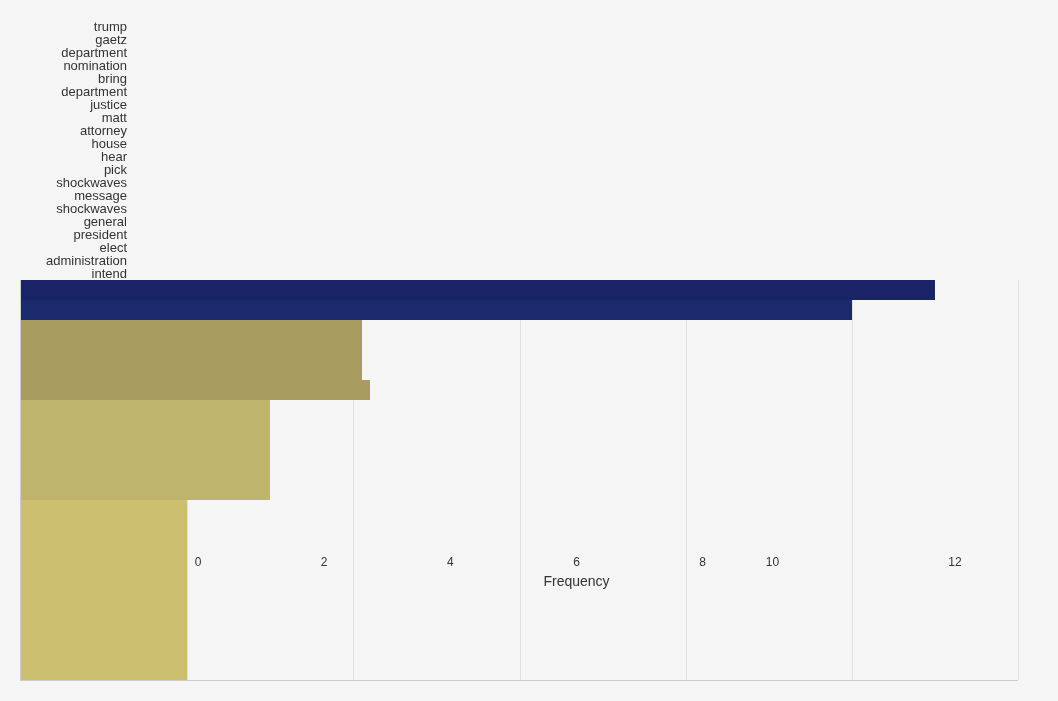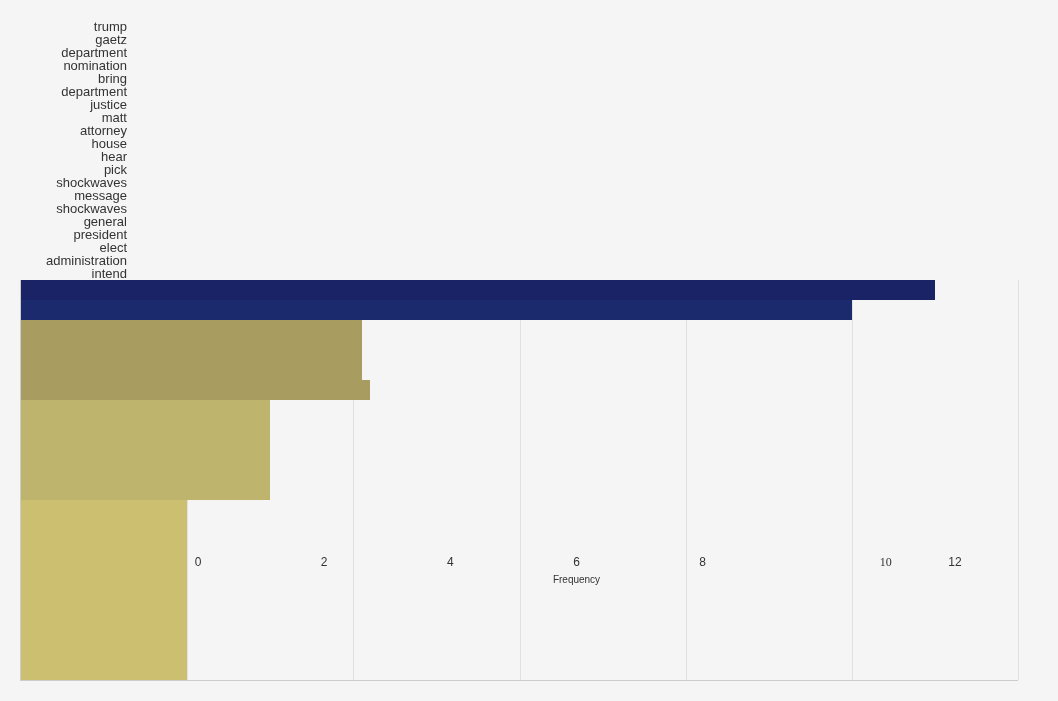--- a/index.html
+++ b/index.html
@@ -186,18 +186,18 @@
     </div>
   </div>
 
   <div style="margin-left:115px; position:relative; height:50px;">
     <div style="display:flex; justify-content:space-between; padding-top:4px;" id="x-ticks">
         <div class="x-tick" style="width: 16.6667%; text-align: center;">0</div>
         <div class="x-tick" style="width: 16.6667%; text-align: center;">2</div>
         <div class="x-tick" style="width: 16.6667%; text-align: center;">4</div>
         <div class="x-tick" style="width: 16.6667%; text-align: center;">6</div>
         <div class="x-tick" style="width: 16.6667%; text-align: center;">8</div>
-        <div class="x-tick" style="width: 16.6667%; text-align: right; font-family: Liberation Serif, serif;">10</div>
+        <div class="x-tick" style="width: 16.6667%; text-align: left;">10</div>
         <div class="x-tick" style="width: 16.6667%; text-align: center;">12</div>
       </div>
-    <div style="text-align:center; font-size:10px; color:#333; margin-top:4px;">Frequency</div>
+    <div style="text-align:center; font-size:14px; color:#333; margin-top:4px;">Frequency</div>
   </div>
 </div>
 
 </body></html>

